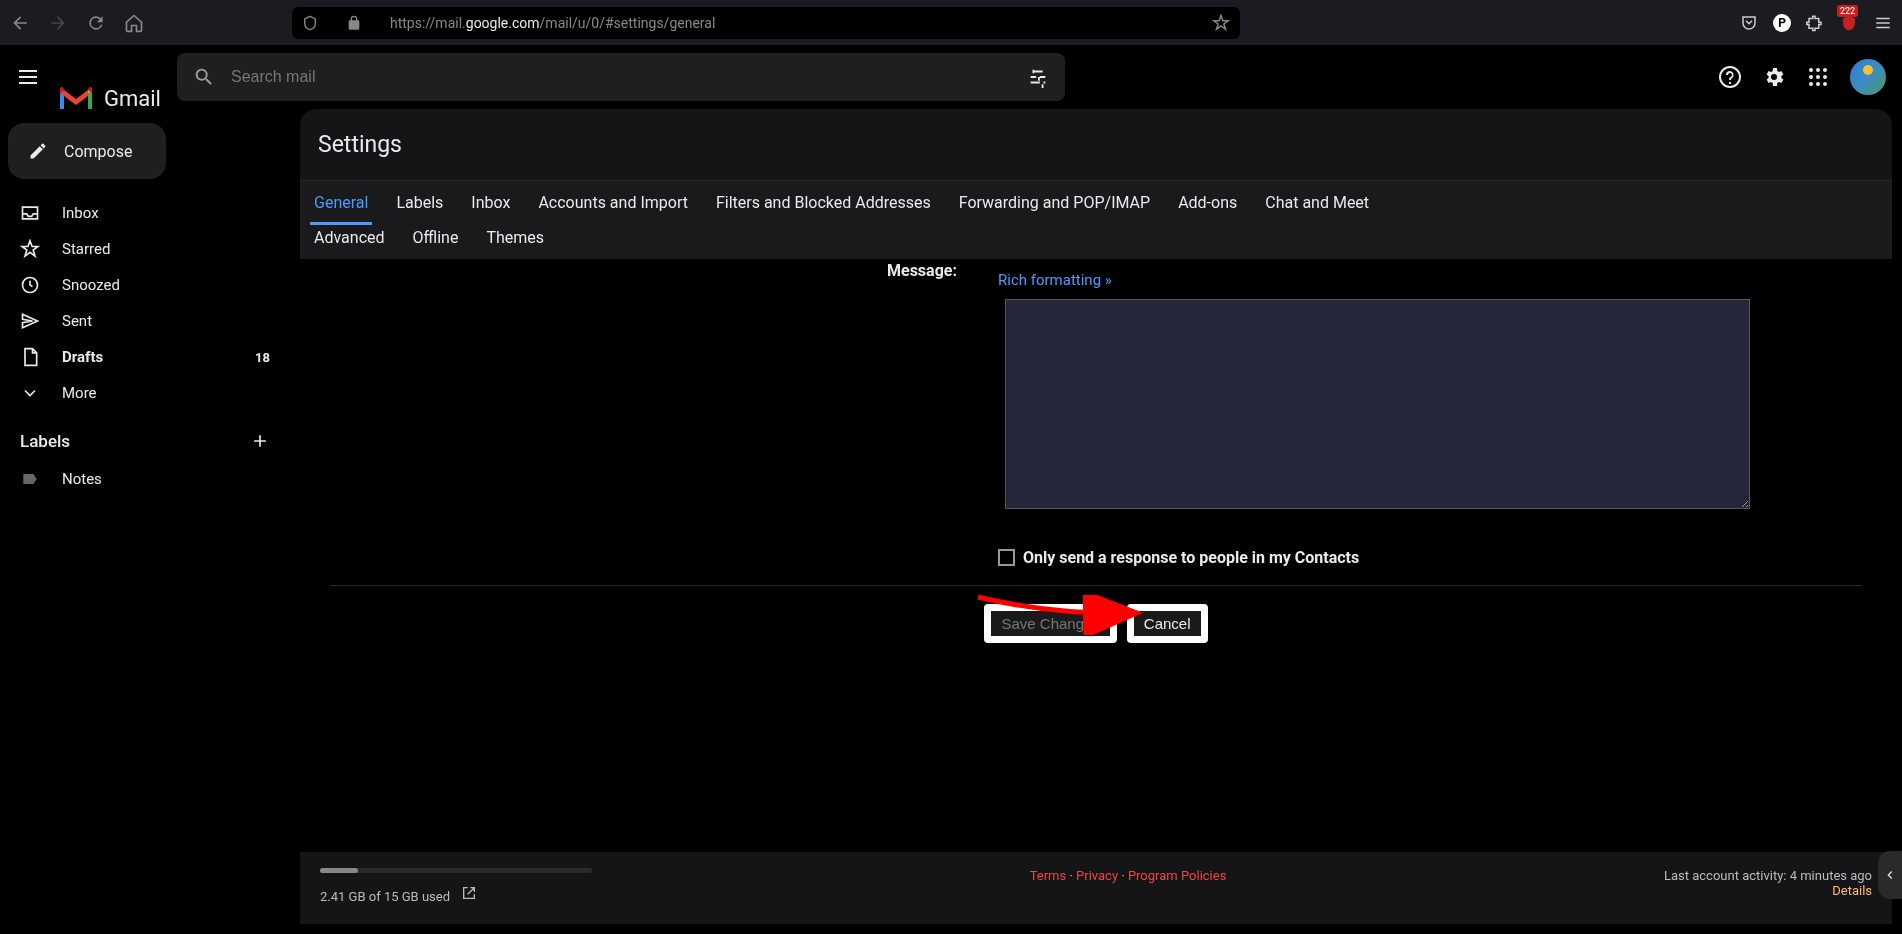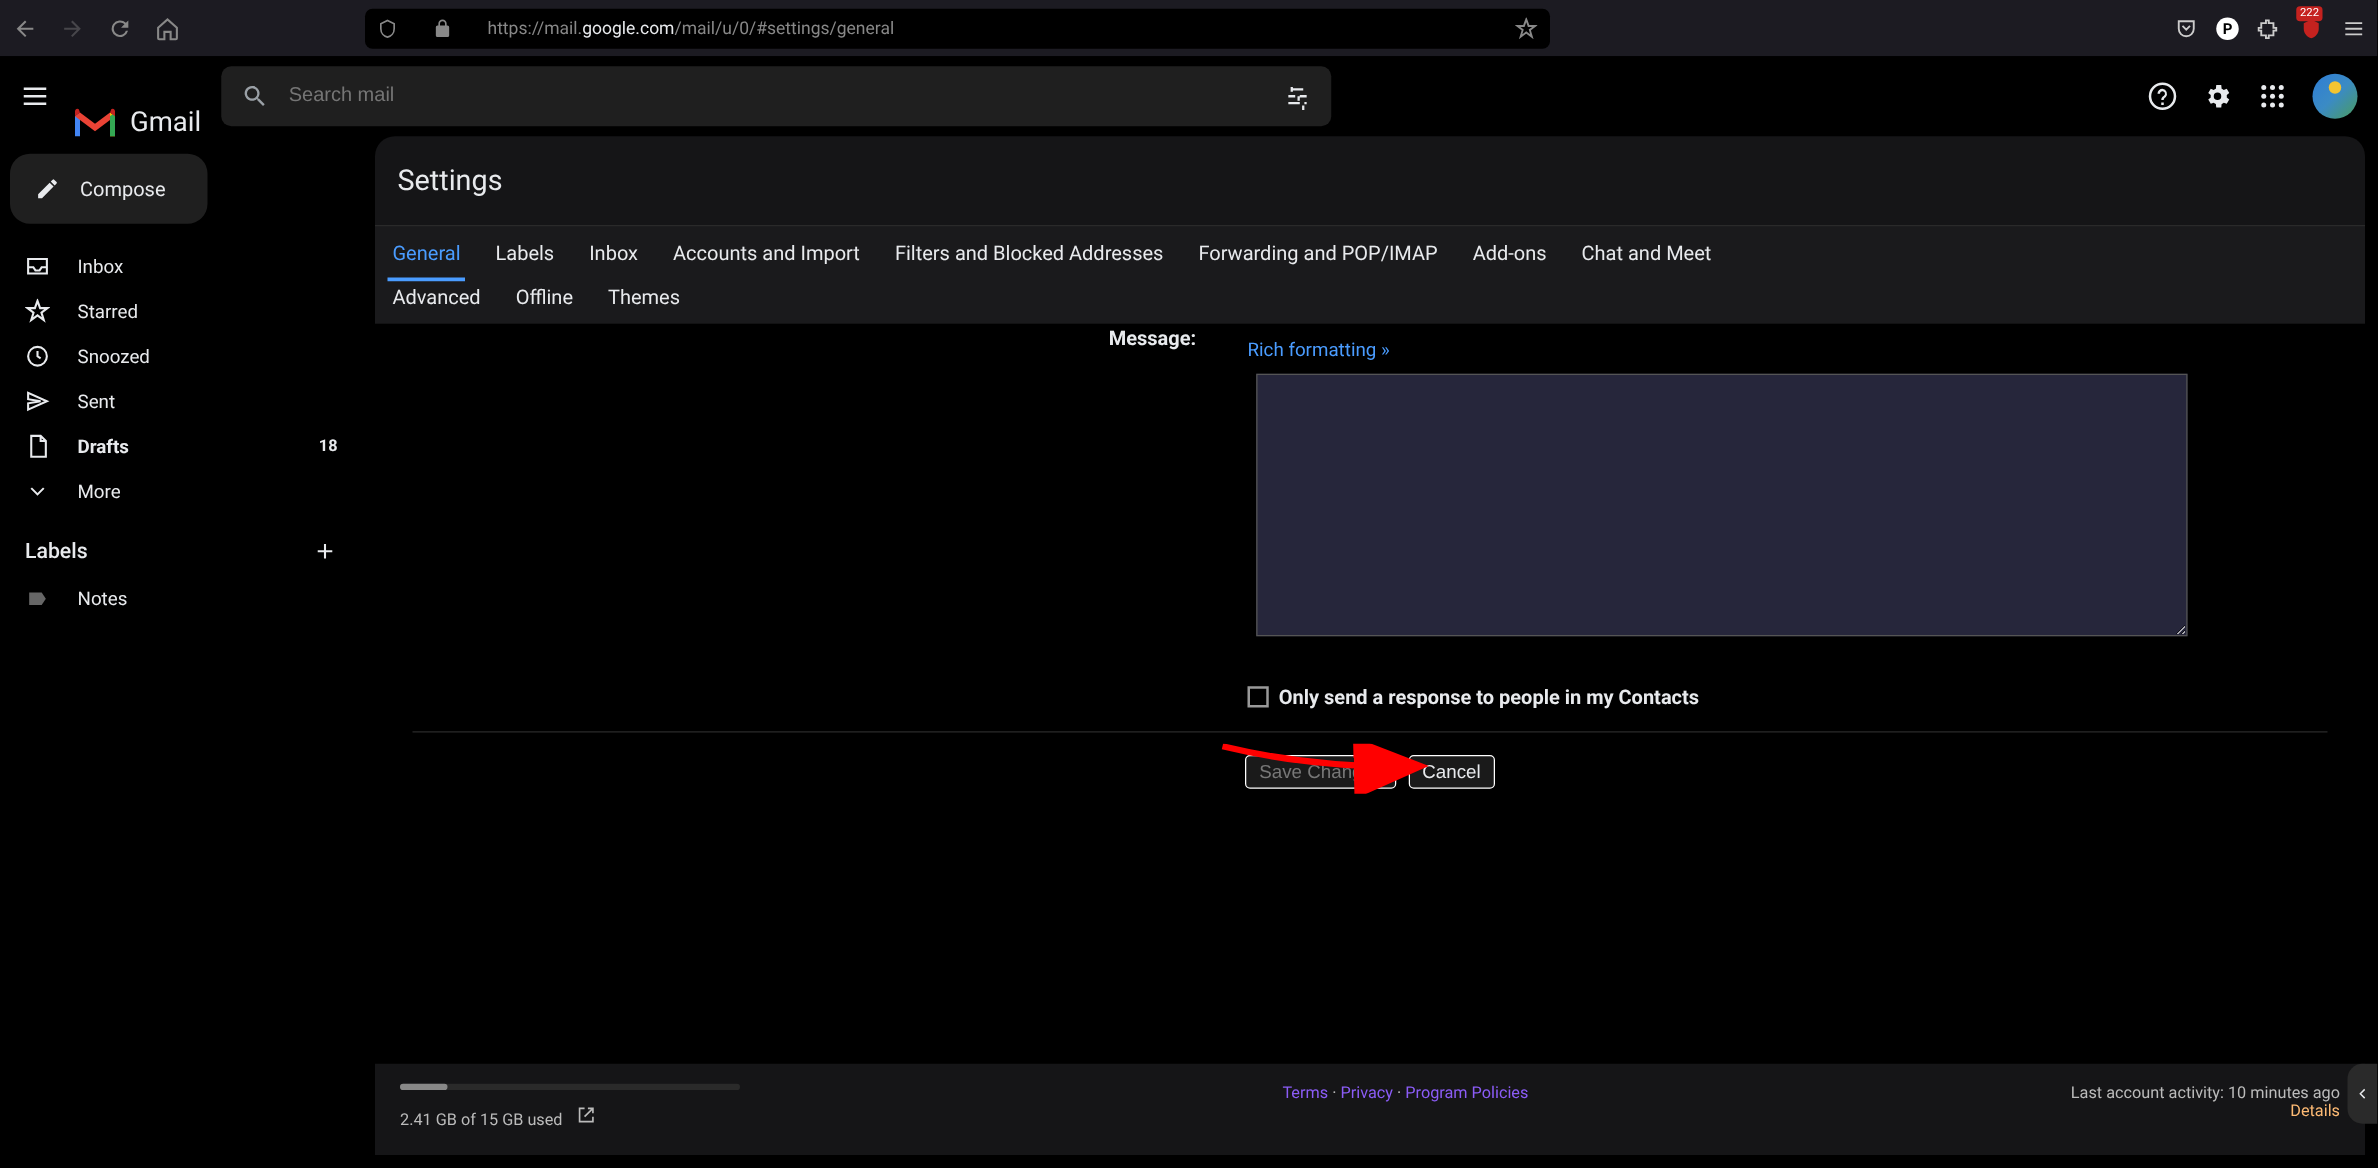--- a/index.html
+++ b/index.html
@@ -304,21 +304,21 @@
     .button-row {
       display: flex;
       justify-content: center;
       gap: 10px;
       padding: 18px 0 33px;
       position: relative;
     }
     .btn {
       padding: 4px 10px;
       background: #1a1a1a;
-      border: 1px solid #ffffff;
+      border: 7px solid #ffffff;
       border-radius: 4px;
       font-size: 15px;
       cursor: pointer;
       color: #e8eaed;
     }
     .btn-disabled {
       color: #777;
       cursor: default;
     }
     .arrow {
@@ -346,21 +346,21 @@
       border-radius: 3px;
       margin-bottom: 12px;
     }
     .storage-fill {
       width: 14%;
       height: 100%;
       background: #888;
       border-radius: 3px;
     }
     .footer-center a, .footer-left a {
-      color: #8b5cf6;
+      color: #ef4444;
       text-decoration: none;
     }
     .footer-right {
       text-align: right;
     }
     .side-toggle {
       position: absolute;
       right: -10px;
       bottom: 25px;
       width: 24px;
@@ -596,21 +596,21 @@
               <path fill="none" stroke="#bbb" stroke-width="2" d="M10 4H4v16h16v-6M14 4h6v6M20 4L10 14"></path>
             </svg>
         </span>
       </div>
       <div class="footer-center">
         <a>Terms</a> · 
         <a>Privacy</a> · 
         <a>Program Policies</a>
       </div>
       <div class="footer-right">
-        <div>Last account activity: 10 minutes ago</div>
+        <div>Last account activity: 4 minutes ago</div>
         <a style="color:#fdba74;cursor:pointer">Details</a>
       </div>
     </div>
     <div class="side-toggle">
       <svg viewBox="0 0 24 24" width="14" height="14">
           <path fill="none" stroke="#e8eaed" stroke-width="2" d="M15 6l-6 6 6 6"></path>
         </svg>
     </div>
   </div>
 </div>

